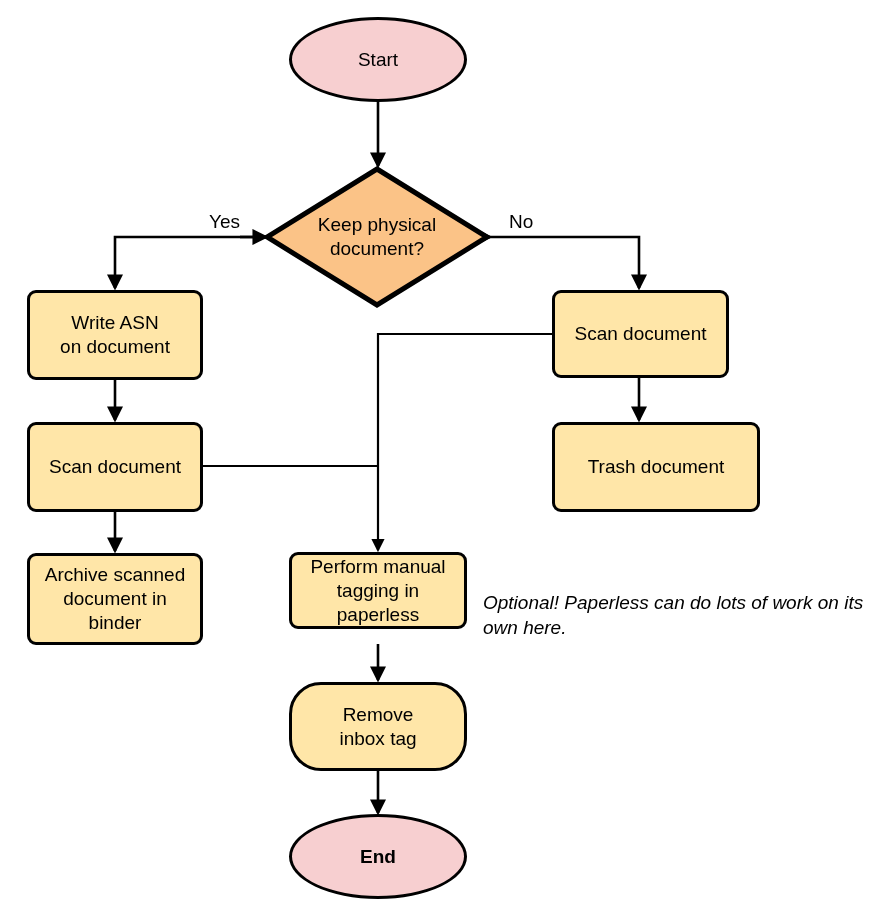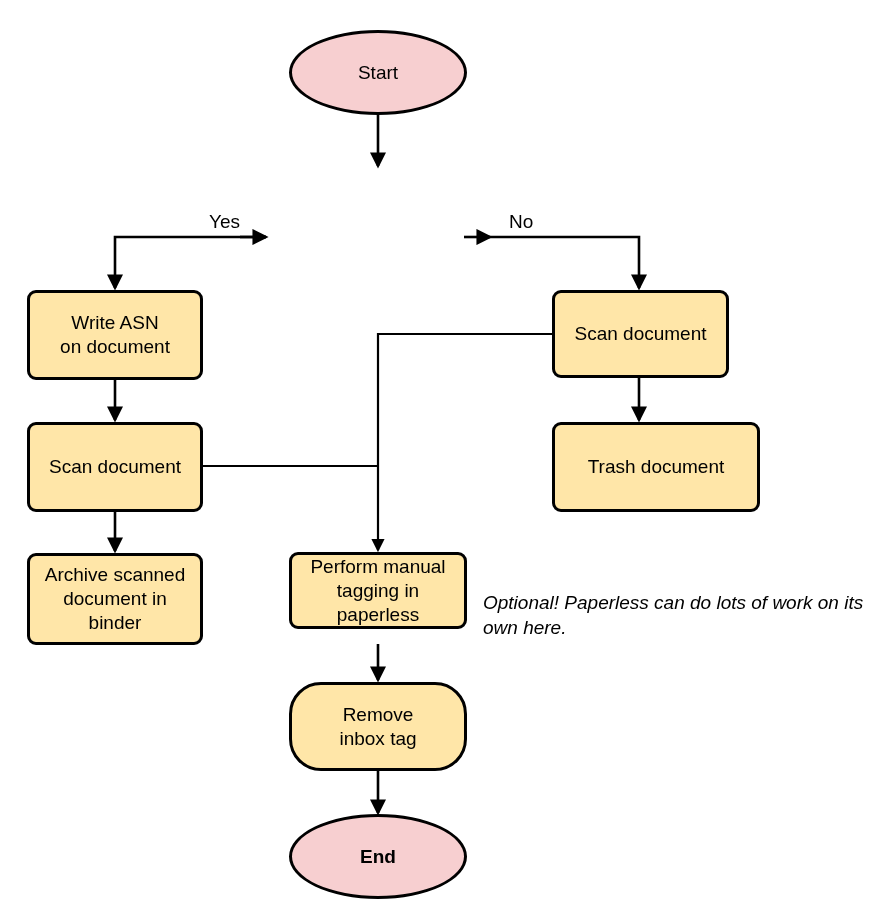--- a/index.html
+++ b/index.html
@@ -129,24 +129,31 @@
 
     <g>
       <path d="M 378 644 L 378 680" stroke="#000000" stroke-width="2.6" fill="none" marker-end="url(#arrow)"></path>
     </g>
 
     <g>
       <path d="M 378 771 L 378 813" stroke="#000000" stroke-width="2.6" fill="none" marker-end="url(#arrow)"></path>
     </g>
   </svg>
 
-  <div class="node terminator" style="left:289px; top:30px; width:178px; height:85px;justify-content:center;">
+  <div class="node terminator" style="left:289px; top:17px; width:178px; height:85px;justify-content:center;">
     <span>Start</span>
   </div>
 
+  <div class="node decision" style="left:264px; top:166px; width:226px; height:142px;">
+    <svg class="decision-shape" viewBox="0 0 226 142" preserveAspectRatio="none">
+      <polygon points="113,3 223,71 113,139 3,71" fill="#fbc387" stroke="#000000" stroke-width="5" stroke-linejoin="miter"></polygon>
+    </svg>
+    <span class="decision-label">Keep physical
+document?</span>
+  </div>
 
   <div class="node process" style="left:27px; top:290px; width:176px; height:90px;">
     <span>Write ASN
 on document</span>
   </div>
 
   <div class="node process" style="left:27px; top:422px; width:176px; height:90px;">
     <span>Scan document</span>
   </div>
 

